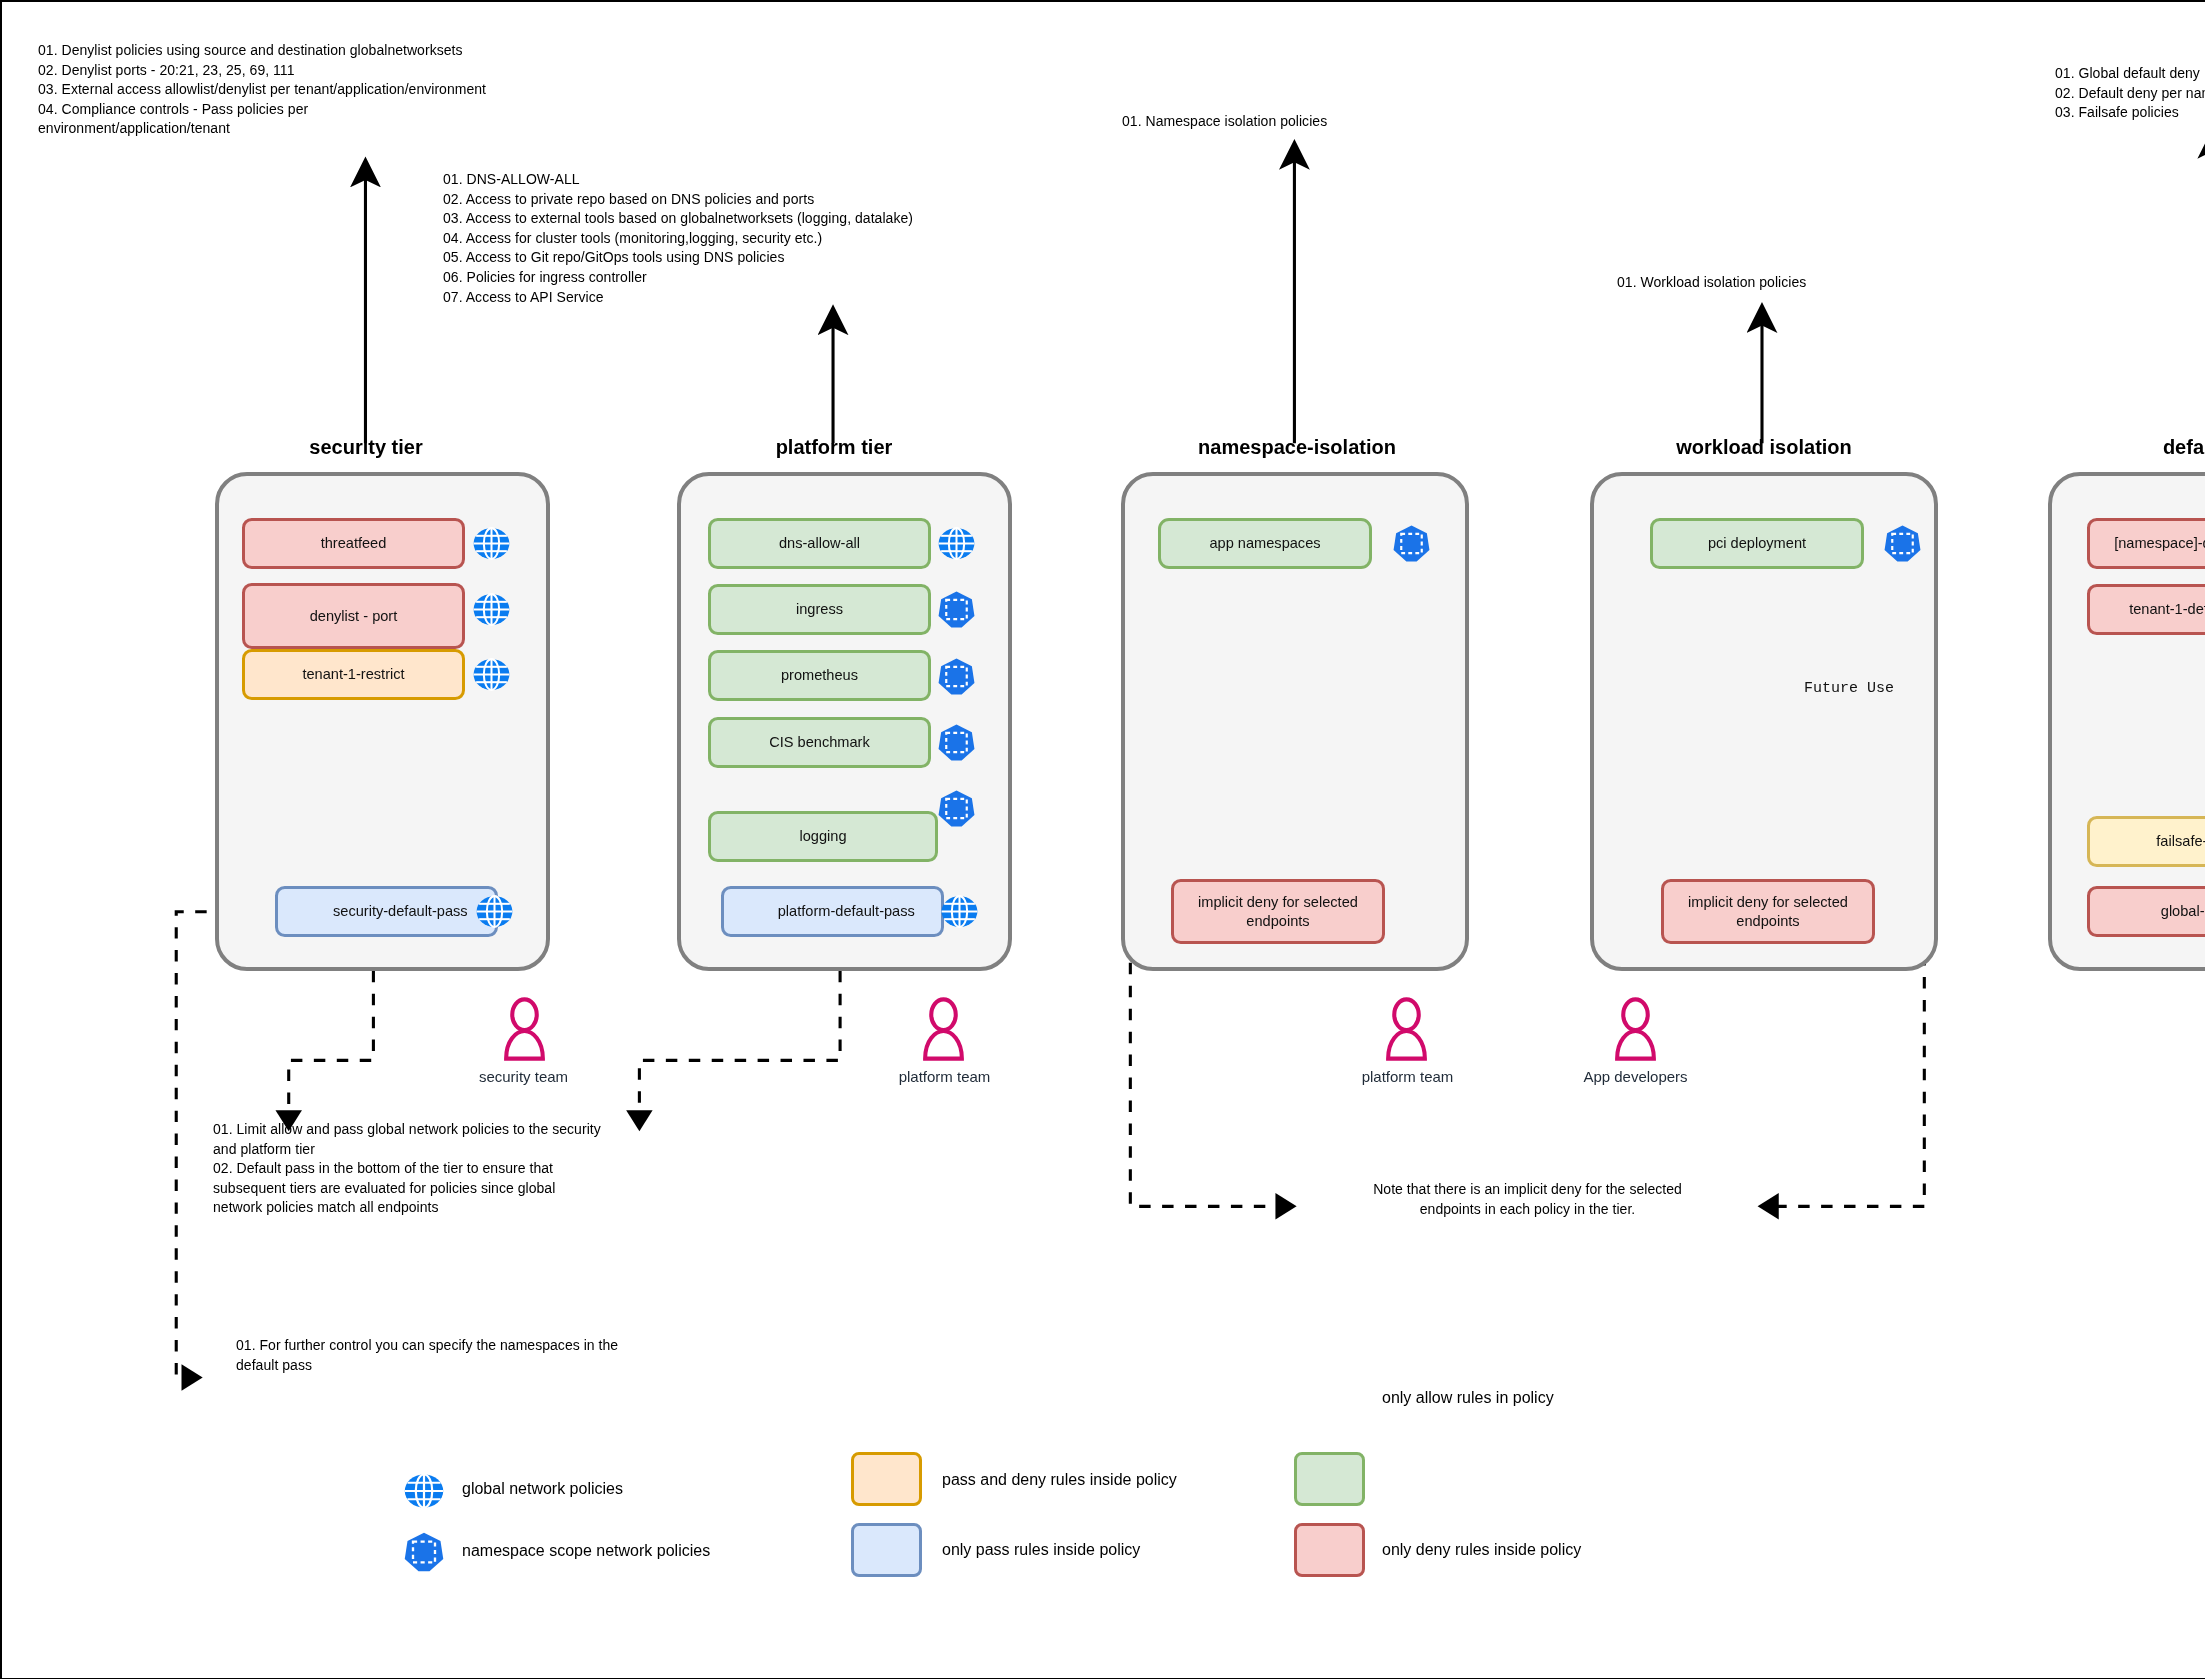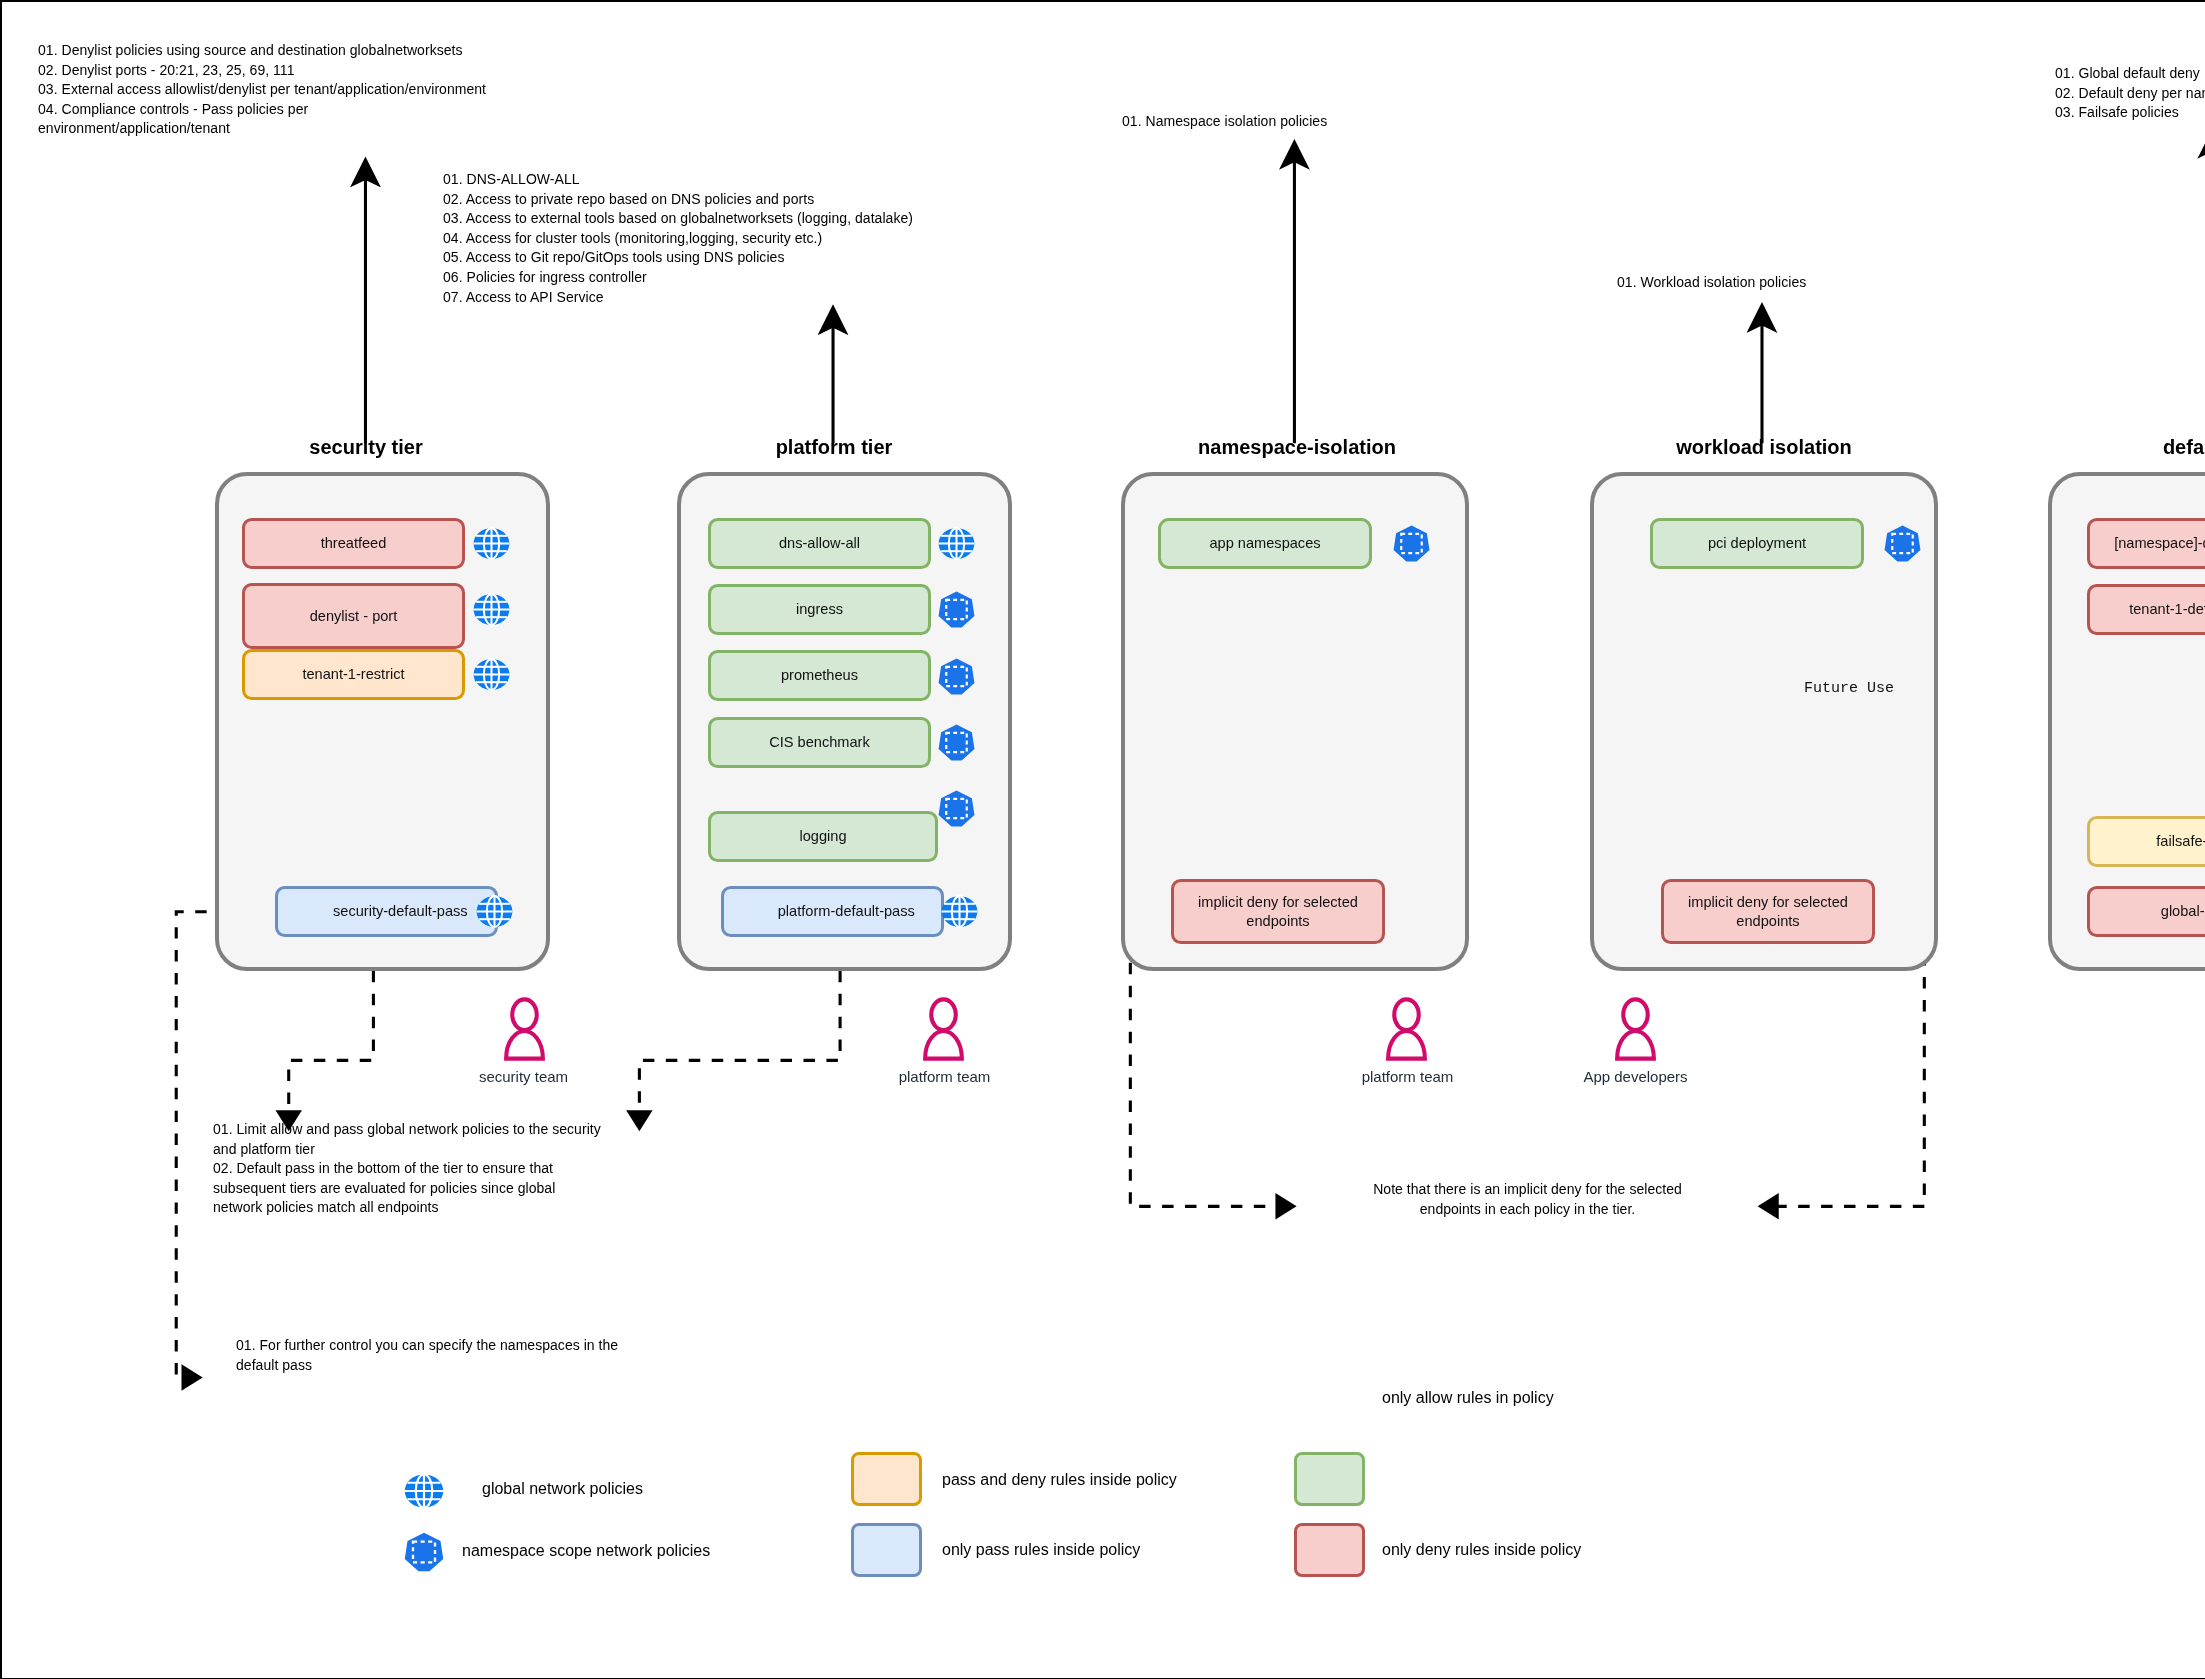--- a/index.html
+++ b/index.html
@@ -382,21 +382,21 @@
         <ellipse cx="32" cy="32" rx="28" ry="24" fill="#0a7cf0"></ellipse>
         <g stroke="#fff" stroke-width="3.2" fill="none">
           <ellipse cx="32" cy="32" rx="12" ry="24"></ellipse>
           <line x1="4" y1="32" x2="60" y2="32"></line>
           <line x1="8" y1="20" x2="56" y2="20"></line>
           <line x1="8" y1="44" x2="56" y2="44"></line>
           <line x1="32" y1="8" x2="32" y2="56"></line>
         </g>
       </svg>
   </div>
-  <div class="legend-label" style="left:480px;top:1478px;">global network policies</div>
+  <div class="legend-label" style="left:460px;top:1478px;">global network policies</div>
 
   <div class="icon" style="left:400px;top:1528px;width:44px;height:44px;">
     <svg viewBox="0 0 64 64">
         <path d="M32 4 L56 16 L60 42 L40 60 L24 60 L4 42 L8 16 Z" fill="#1a73e8"></path>
         <rect x="16" y="17" width="32" height="30" fill="none" stroke="#fff" stroke-width="3.4" stroke-dasharray="6 5"></rect>
       </svg>
   </div>
   <div class="legend-label" style="left:460px;top:1540px;">namespace scope network policies</div>
 
   <div class="legend-swatch p-mixed" style="left:849px;top:1450px;width:71px;height:54px;"></div>

